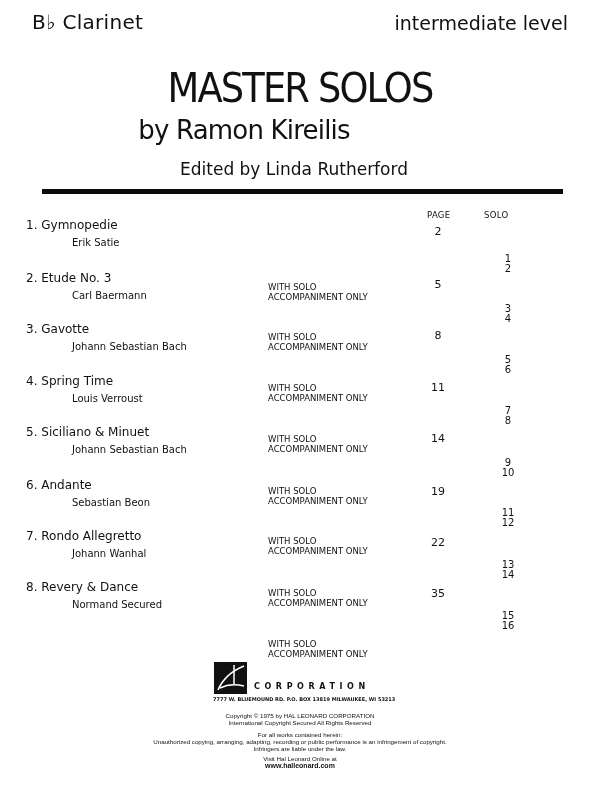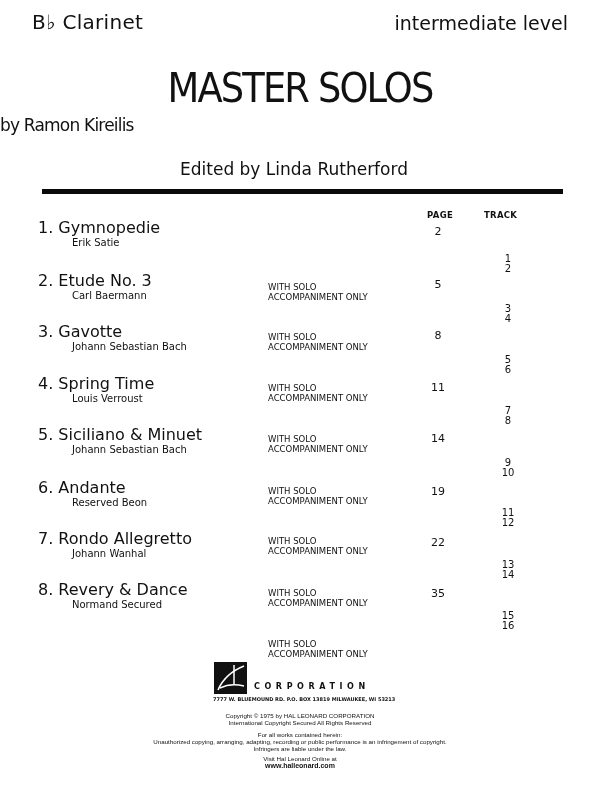--- a/index.html
+++ b/index.html
@@ -1,27 +1,27 @@
 <!DOCTYPE html>
 <html><head>
 <meta charset="utf-8">
 <style>
   html, body { margin:0; padding:0; background:#ffffff; }
   body { width:600px; height:800px; position:relative; overflow:hidden; color:#111; font-family:"DejaVu Sans", sans-serif; }
   .abs { position:absolute; }
   #instrument { left:32px; top:10px; font-size:20px; letter-spacing:0.3px; }
   #level { right:32px; top:12px; font-size:19px; }
   #title { left:0; width:600px; top:66px; text-align:center; font-size:40px; letter-spacing:-2px; line-height:44px; font-weight:normal; transform:scaleX(0.92); }
-  #author { left:0; width:488px; top:115px; font-size:17px; letter-spacing:-0.8px; }
+  #author { left:0; width:488px; top:115px; text-align:center; font-size:26px; letter-spacing:-0.8px; }
   #editor { left:0; width:588px; top:159px; text-align:center; font-size:17px; }
   #rule { left:42px; top:189px; width:521px; height:5px; background:#0a0a0a; }
-  .colhead { top:210px; font-size:8.5px; font-weight:bold; letter-spacing:0.3px; }
+  .colhead { top:210px; font-size:8.5px; font-weight:normal; letter-spacing:0.3px; }
   #hdr-page { left:427px; }
   #hdr-track { left:484px; }
-  .entry-title { left:38px; font-size:16px; white-space:nowrap; }
+  .entry-title { left:26px; font-size:12px; white-space:nowrap; }
   .entry-composer { left:72px; font-size:10px; white-space:nowrap; }
   .entry-page { left:428px; width:20px; text-align:center; font-size:11px; }
   .opt { left:268px; font-size:8.5px; line-height:10.5px; white-space:nowrap;margin-top:28px; }
   .trk { left:498px; width:20px; text-align:center; font-size:10px; line-height:10.5px; }
   #logo { left:214px; top:662px; width:172px; height:40px; }
   .logo-box { position:absolute; left:0; top:0; width:33px; height:32px; background:#111; }
   .logo-name { position:absolute; left:37px; top:3px; font-size:15px; font-weight:bold; letter-spacing:0.5px; white-space:nowrap; }
   .logo-corp { position:absolute; left:40px; top:20px; font-size:8px; font-weight:bold; letter-spacing:4.6px; white-space:nowrap; }
   .logo-addr { position:absolute; left:-1px; top:34px; font-size:5px; font-weight:bold; white-space:nowrap; }
   .legal { left:0; width:600px; text-align:center; font-size:6.2px; line-height:7.4px; font-family:"Liberation Sans", sans-serif; }
@@ -30,21 +30,21 @@
 <body>
 
 <div class="abs" id="instrument">B♭ Clarinet</div>
 <div class="abs" id="level">intermediate level</div>
 <div class="abs" id="title">MASTER SOLOS</div>
 <div class="abs" id="author">by Ramon Kireilis</div>
 <div class="abs" id="editor">Edited by Linda Rutherford</div>
 <div class="abs" id="rule"></div>
 
 <div class="abs colhead" id="hdr-page">PAGE</div>
-<div class="abs colhead" id="hdr-track">TRACK</div>
+<div class="abs colhead" id="hdr-track">SOLO</div>
 
 <div>
 
   <div class="abs entry-title" style="top:218px">1. Gymnopedie</div>
   <div class="abs entry-composer" style="top:237px">Erik Satie</div>
   <div class="abs entry-page" style="top:225px">2</div>
   <div class="abs opt" style="top:254px">WITH SOLO</div>
   <div class="abs opt" style="top:264px">ACCOMPANIMENT ONLY</div>
   <div class="abs trk" style="top:254px">1</div>
   <div class="abs trk" style="top:264px">2</div>
@@ -75,21 +75,21 @@
 
   <div class="abs entry-title" style="top:425px">5. Siciliano &amp; Minuet</div>
   <div class="abs entry-composer" style="top:444px">Johann Sebastian Bach</div>
   <div class="abs entry-page" style="top:432px">14</div>
   <div class="abs opt" style="top:458px">WITH SOLO</div>
   <div class="abs opt" style="top:468px">ACCOMPANIMENT ONLY</div>
   <div class="abs trk" style="top:458px">9</div>
   <div class="abs trk" style="top:468px">10</div>
 
   <div class="abs entry-title" style="top:478px">6. Andante</div>
-  <div class="abs entry-composer" style="top:497px">Reserved Beon</div>
+  <div class="abs entry-composer" style="top:497px">Sebastian Beon</div>
   <div class="abs entry-page" style="top:485px">19</div>
   <div class="abs opt" style="top:508px">WITH SOLO</div>
   <div class="abs opt" style="top:518px">ACCOMPANIMENT ONLY</div>
   <div class="abs trk" style="top:508px">11</div>
   <div class="abs trk" style="top:518px">12</div>
 
   <div class="abs entry-title" style="top:529px">7. Rondo Allegretto</div>
   <div class="abs entry-composer" style="top:548px">Johann Wanhal</div>
   <div class="abs entry-page" style="top:536px">22</div>
   <div class="abs opt" style="top:560px">WITH SOLO</div>

